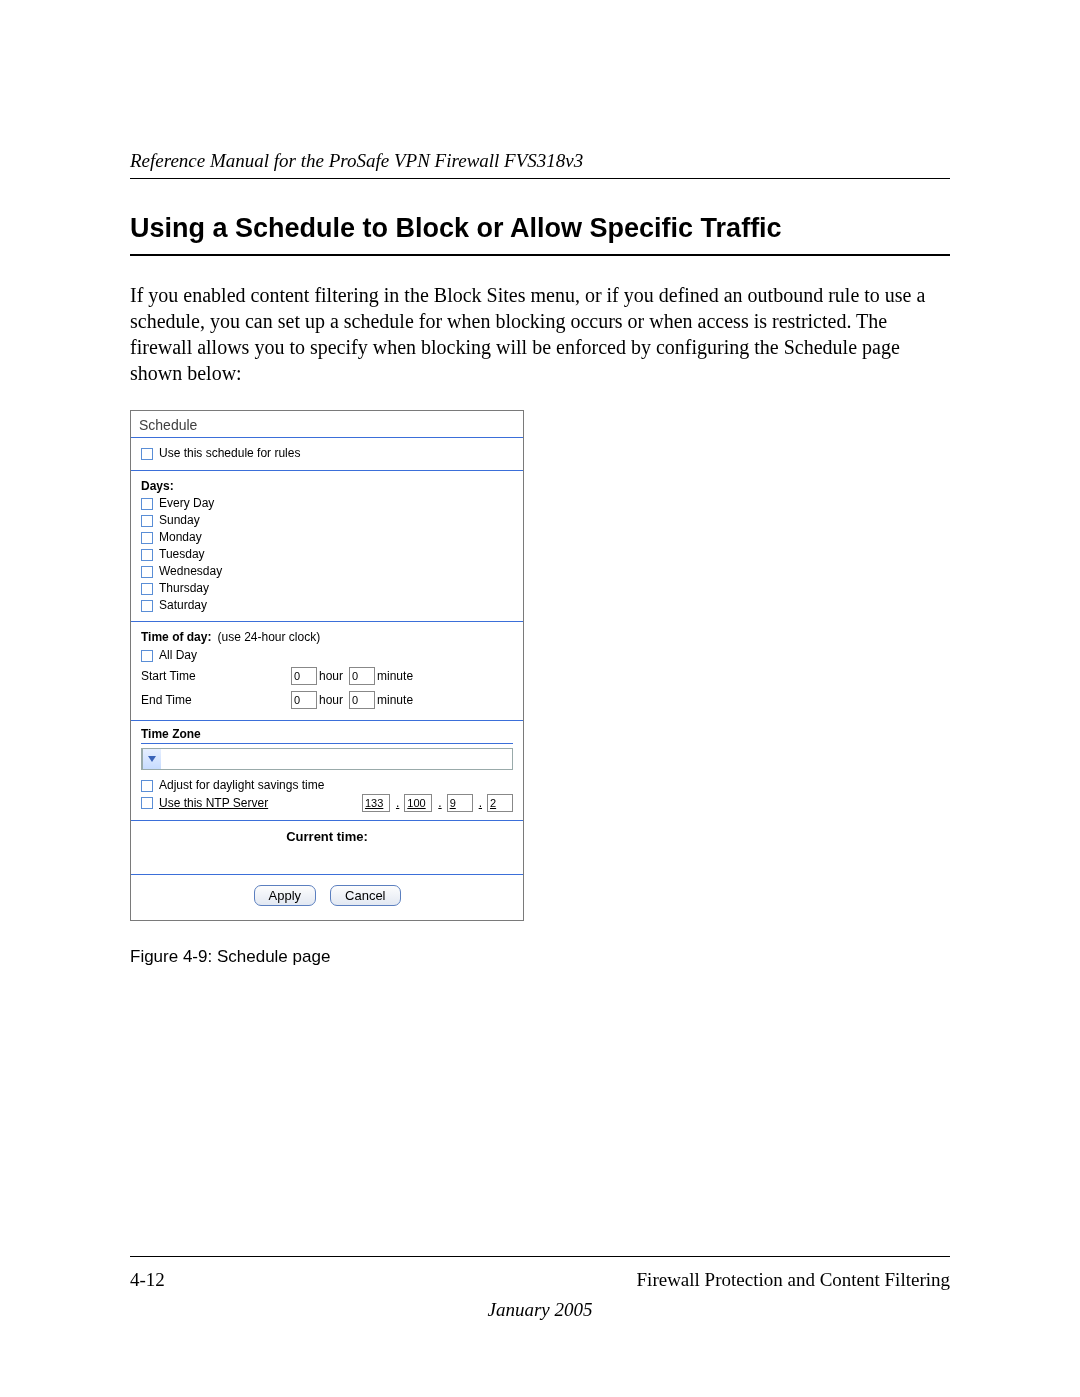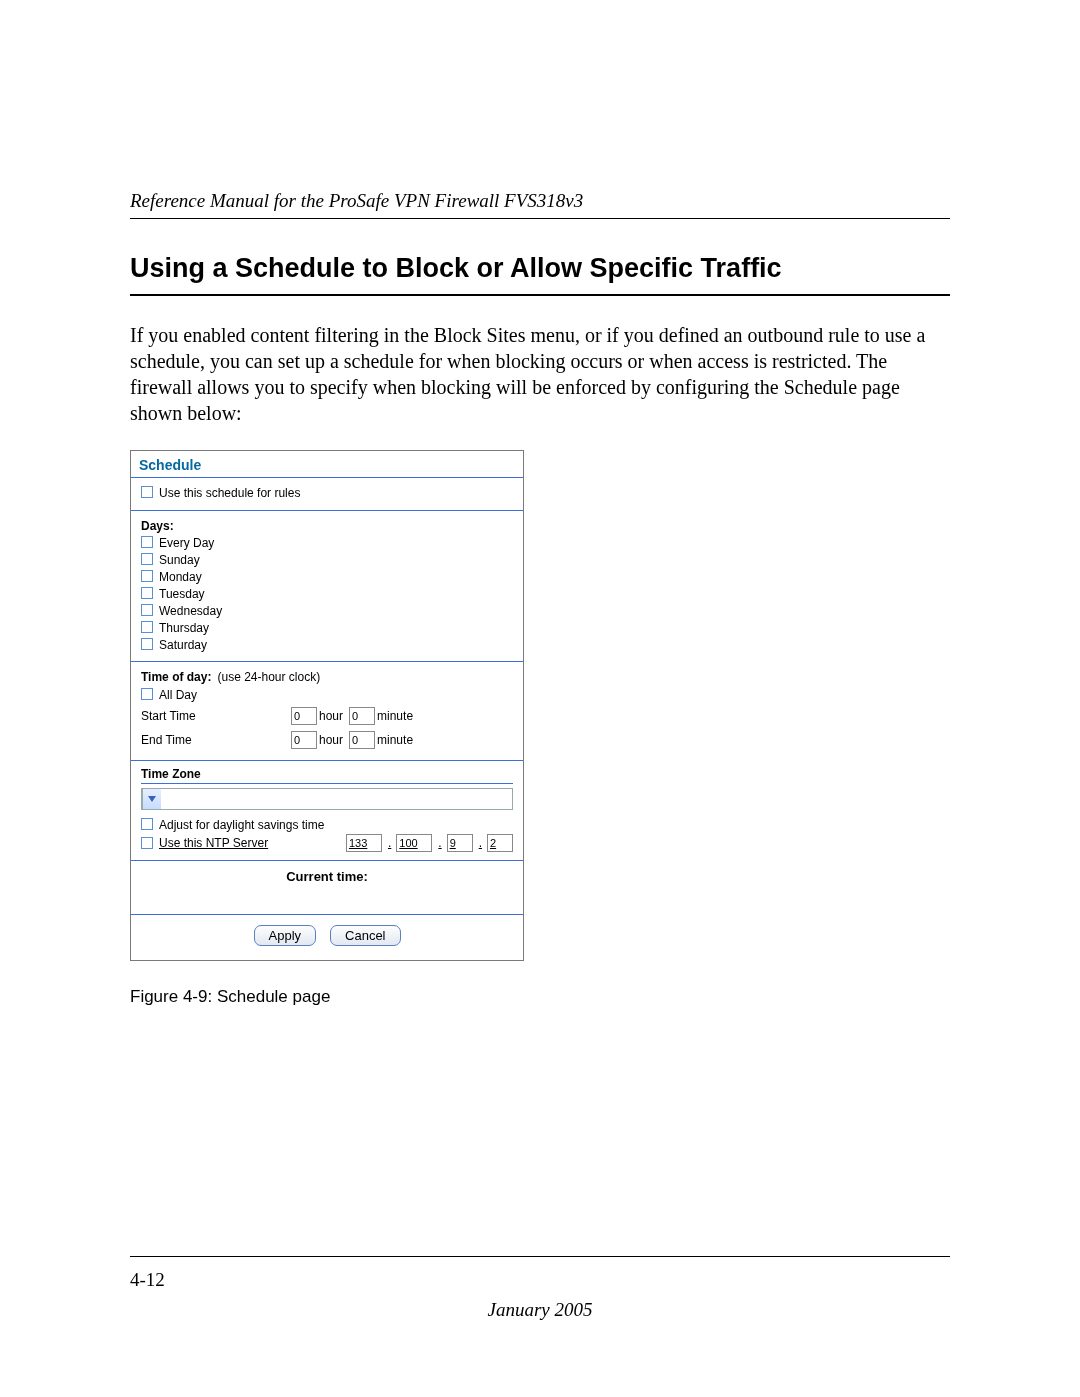--- a/index.html
+++ b/index.html
@@ -15,21 +15,20 @@
     position: relative;
     box-sizing: border-box;
     padding: 150px 130px 0 130px;
   }
   .running-header {
     font-style: italic;
     font-size: 19px;
     border-bottom: 1.5px solid #000;
     padding-bottom: 6px;
     margin-bottom: 34px;
-    margin-top: 40px;
   }
   h1.section-title {
     font-family: Arial, Helvetica, sans-serif;
     font-weight: bold;
     font-size: 27px;
     border-bottom: 2px solid #000;
     padding-bottom: 10px;
     margin: 0 0 26px 0;
   }
   p.body {
@@ -40,38 +39,38 @@
 
   
   .panel-wrap {
     width: 392px;
     border: 1px solid #7a7a7a;
     background: #fff;
     font-family: Arial, Helvetica, sans-serif;
     color: #000;
   }
   .panel-title {
-    color: #0369a1;
-    font-weight: bold;
+    color: #404040;
+    font-weight: normal;
     font-size: 14px;
     padding: 6px 8px 0 8px;
   }
   .hr-blue {
     border: none;
     border-top: 1px solid #3b6fd9;
     margin: 4px 0 0 0;
   }
   .hr-blue.tight { margin-top: 2px; }
   .sec {
     padding: 6px 10px;
     font-size: 12px;
   }
   .sec .row {
     display: flex;
-    align-items: flex-start;
+    align-items: flex-end;
     gap: 6px;
     padding: 2px 0;
   }
   .cb {
     display: inline-block;
     width: 12px;
     height: 12px;
     border: 1px solid #5a8ed6;
     background: #fff;
     box-sizing: border-box;
@@ -88,21 +87,21 @@
     width: 26px;
     height: 18px;
     border: 1px solid #888;
     background: #fff;
     font-size: 11px;
     line-height: 16px;
     padding: 0 2px;
     box-sizing: border-box;
     display: inline-block;
   }
-  .numbox.wide { width: 36px; }
+  .numbox.wide { width: 28px; }
   .unit { font-size: 12px; margin: 0 6px 0 2px; }
 
   .dropdown {
     margin: 4px 0 6px 0;
     display: flex;
     border: 1px solid #9aa;
     background: #fff;
     font-size: 12px;
     height: 20px;
     line-height: 18px;
@@ -307,17 +306,18 @@
       <div class="winbtn">Cancel</div>
     </div>
   </div>
 
   <div class="figure-caption">Figure 4-9:  Schedule page</div>
 
   <div class="footer">
     <div class="footer-rule"></div>
     <div class="footer-line1">
       <span>4-12</span>
+      <span>Firewall Protection and Content Filtering</span>
     </div>
     <div class="footer-line2">January 2005</div>
   </div>
 
 </div>
 
 </body></html>

